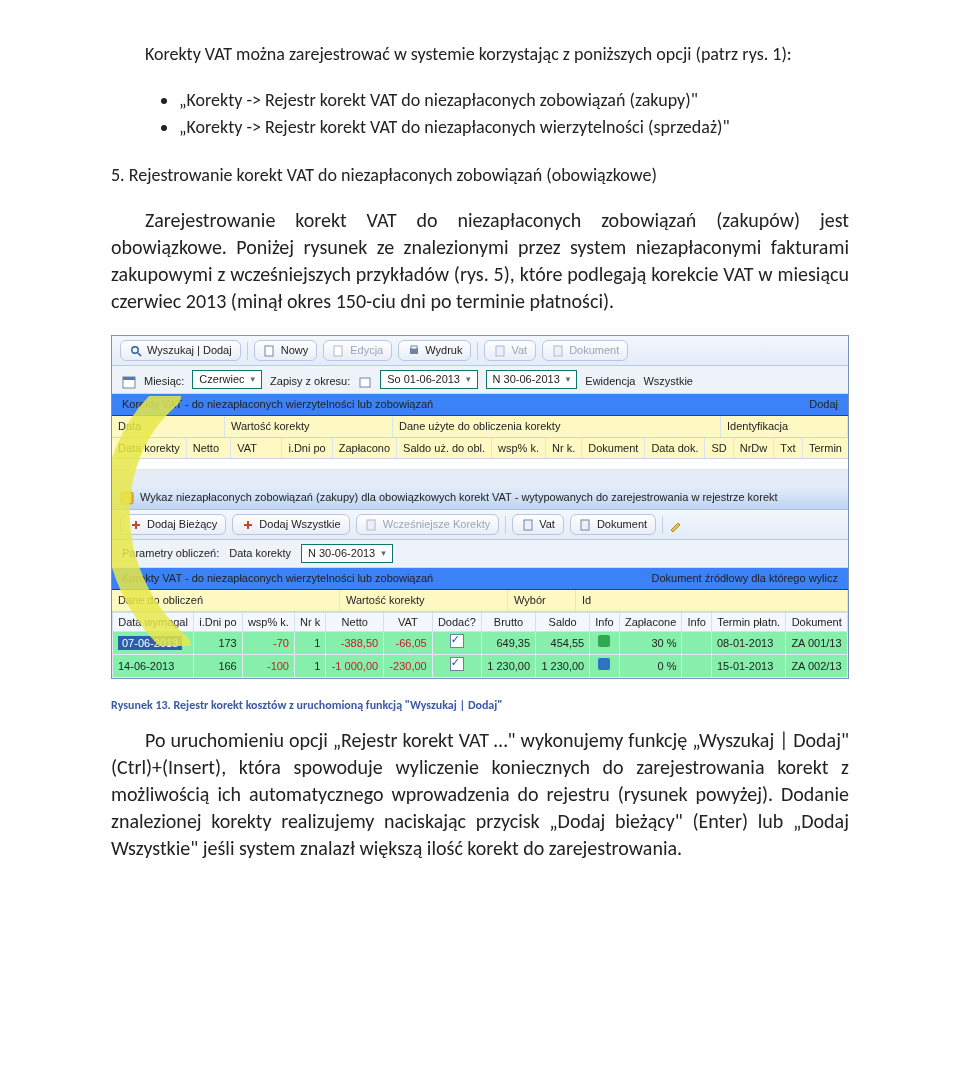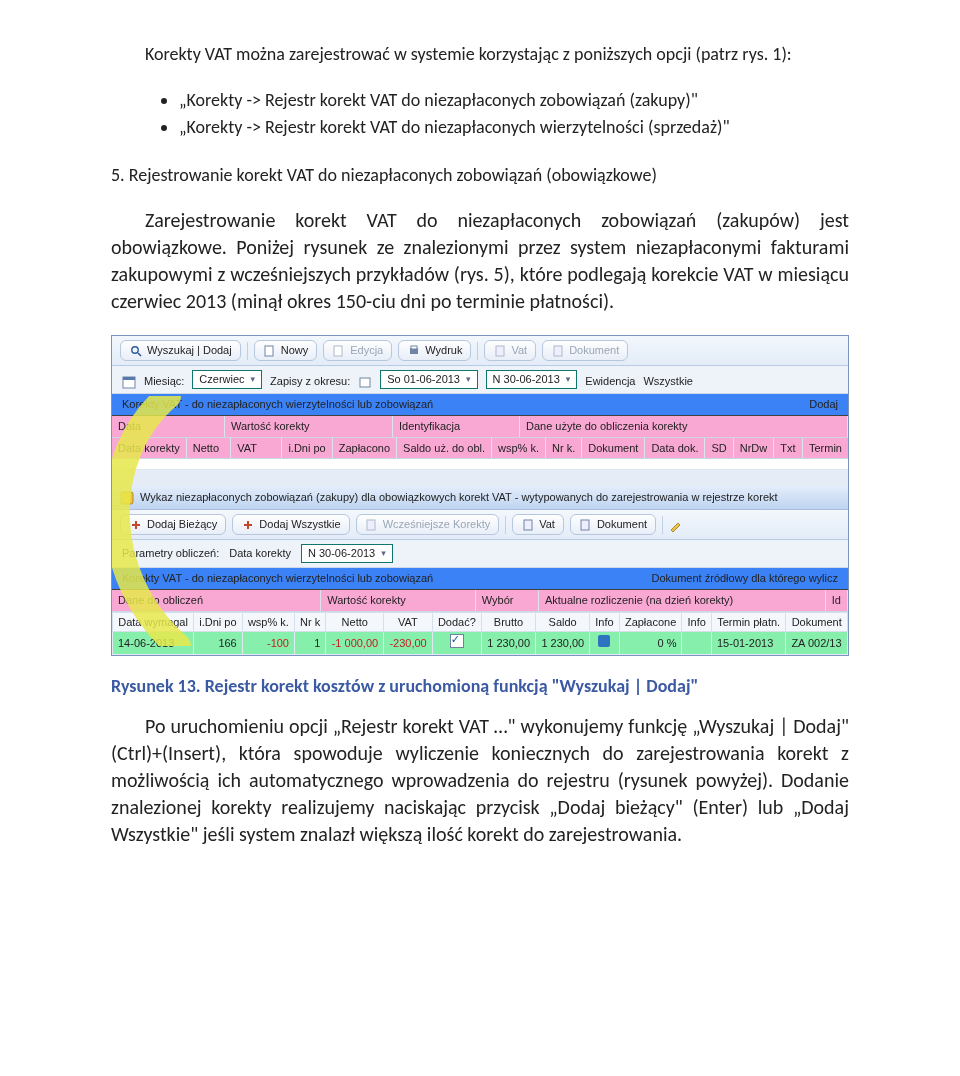--- a/index.html
+++ b/index.html
@@ -3,38 +3,38 @@
 <meta charset="utf-8">
 <style>
   html,body{margin:0;padding:0;background:#fff;color:#222;font-family:Calibri,Arial,sans-serif;font-size:17px;line-height:1.35}
   .page{width:826px;margin:0 auto;padding:24px 44px 40px;box-sizing:border-box}
   .intro{font-size:18px;text-indent:34px}
   ul.bul{margin:22px 0 24px 68px;padding:0}
   ul.bul li{margin:2px 0;font-size:18px}
   .heading{margin:22px 0 14px;font-size:18px}
   .just{text-align:justify;font-size:20px}
   .iblk{text-indent:34px}
-  .caption{color:#3b5aa3;font-weight:700;font-size:18px;margin:18px 0 14px}
+  .caption{color:#3b5aa3;font-weight:700;font-size:12px;margin:18px 0 14px}
   
   .shot{border:1px solid #7a95c2;font-family:Tahoma,Arial,sans-serif;font-size:11px;color:#222;background:#eef2f7;margin:12px 0 6px;position:relative;overflow:hidden}
   .swoosh{position:absolute;left:-4px;top:60px;width:90px;height:250px;pointer-events:none}
   .titlebar{display:flex;align-items:center;gap:6px;background:linear-gradient(#e9f0fb,#cddcf1);border-bottom:1px solid #a9bedd;padding:4px 8px}
   .ico{display:inline-flex;width:14px;height:14px;align-items:center;justify-content:center}
   .ttext{flex:1}
   .winbtns{display:flex;gap:2px}
   .wbtn{width:22px;height:14px;border:1px solid #8aa3c9;background:linear-gradient(#f4f8ff,#d5e2f4);border-radius:2px;display:flex;align-items:center;justify-content:center;font-size:10px;color:#2b4a7b}
   .tbar{display:flex;align-items:center;gap:6px;background:linear-gradient(#f3f7fd,#e3ecf7);border-bottom:1px solid #b9cbe4;padding:4px 8px}
   .tbtn{display:inline-flex;align-items:center;gap:4px;padding:2px 8px;border:1px solid #b7c7de;background:linear-gradient(#fefefe,#e8eef8);border-radius:6px}
   .tbtn.dim{color:#9aa6b6}
   .sep{width:1px;height:18px;background:#c1cfe3}
   .filter{display:flex;align-items:flex-end;gap:8px;background:#eef3fa;border-bottom:1px solid #cdd9ea;padding:4px 10px}
   .field{display:inline-flex;align-items:center;background:#fff;border:1px solid #0f766e;padding:1px 6px;gap:6px}
   .field .dd{font-size:9px;color:#5a6a82}
   .ghead{background:#3b82f6;border-bottom:1px solid #404040;padding:3px 10px;display:flex;justify-content:space-between}
-  .cols{display:flex;background:#f9a8d4;border-bottom:1px solid #cbd6e7}
+  .cols{display:flex;background:#fef9c3;border-bottom:1px solid #cbd6e7}
   .cols div{padding:3px 6px;border-right:1px solid #dbe3ef;white-space:nowrap}
   .rowband{background:#fff;height:10px;border-bottom:1px solid #e2e8f2}
   .params{display:flex;align-items:center;gap:10px;background:#eef3fa;border-bottom:1px solid #cdd9ea;padding:4px 10px}
   .dtable{width:100%;border-collapse:collapse;background:#86efac}
   .dtable th{background:#f4f7fc;border:1px solid #d6dfec;padding:2px 5px;font-weight:400;white-space:nowrap;text-align:center}
   .dtable td{border:1px solid #e3e9f3;padding:2px 5px;white-space:nowrap;text-align:right}
   .dtable td.l{text-align:left}
   .dtable td.c{text-align:center}
   .neg{color:#c12020}
   .sel{background:#2b5faa;color:#fff}
@@ -149,22 +149,22 @@
       <span>Wszystkie</span>
     </div>
 
     <div class="ghead">
       <span>Korekty VAT - do niezapłaconych wierzytelności lub zobowiązań</span>
       <span>Dodaj</span>
     </div>
     <div class="cols">
       <div style="width:100px">Data</div>
       <div style="width:155px">Wartość korekty</div>
+      <div style="width:315px">Dane użyte do obliczenia korekty</div>
       <div style="flex:1">Identyfikacja</div>
-      <div style="width:315px">Dane użyte do obliczenia korekty</div>
     </div>
     <div class="cols">
       <div style="width:100px">Data korekty</div>
       <div style="width:70px">Netto</div>
       <div style="width:85px">VAT</div>
       <div style="width:55px">i.Dni po</div>
       <div style="width:70px">Zapłacono</div>
       <div style="width:95px">Saldo uż. do obl.</div>
       <div style="width:55px">wsp% k.</div>
       <div style="width:40px">Nr k.</div>
@@ -249,21 +249,20 @@
     </div>
 
     <div class="ghead">
       <span>Korekty VAT - do niezapłaconych wierzytelności lub zobowiązań</span>
       <span>Dokument źródłowy dla którego wylicz</span>
     </div>
     <div class="cols">
       <div style="width:215px">Dane do obliczeń</div>
       <div style="width:155px">Wartość korekty</div>
       <div style="width:55px">Wybór</div>
-      <div style="width:300px">Aktualne rozliczenie (na dzień korekty)</div>
       <div style="flex:1">Id</div>
     </div>
 
     <table class="dtable">
       <thead>
         <tr>
           <th>Data wymagal</th>
           <th>i.Dni po</th>
           <th>wsp% k.</th>
           <th>Nr k</th>
@@ -274,20 +273,36 @@
           <th>Saldo</th>
           <th>Info</th>
           <th>Zapłacone</th>
           <th>Info</th>
           <th>Termin płatn.</th>
           <th>Dokument</th>
         </tr>
       </thead>
       <tbody>
         <tr>
+          <td class="l"><span class="sel" style="padding:1px 4px">07-06-2013</span></td>
+          <td>173</td>
+          <td class="neg">-70</td>
+          <td>1</td>
+          <td class="neg">-388,50</td>
+          <td class="neg">-66,05</td>
+          <td class="c"><span class="chk on"></span></td>
+          <td>649,35</td>
+          <td>454,55</td>
+          <td class="c"><span class="sq g"></span></td>
+          <td>30 %</td>
+          <td class="c"></td>
+          <td class="l">08-01-2013</td>
+          <td class="l">ZA 001/13</td>
+        </tr>
+        <tr>
           <td class="l">14-06-2013</td>
           <td>166</td>
           <td class="neg">-100</td>
           <td>1</td>
           <td class="neg">-1 000,00</td>
           <td class="neg">-230,00</td>
           <td class="c"><span class="chk on"></span></td>
           <td>1 230,00</td>
           <td>1 230,00</td>
           <td class="c"><span class="sq b"></span></td>

